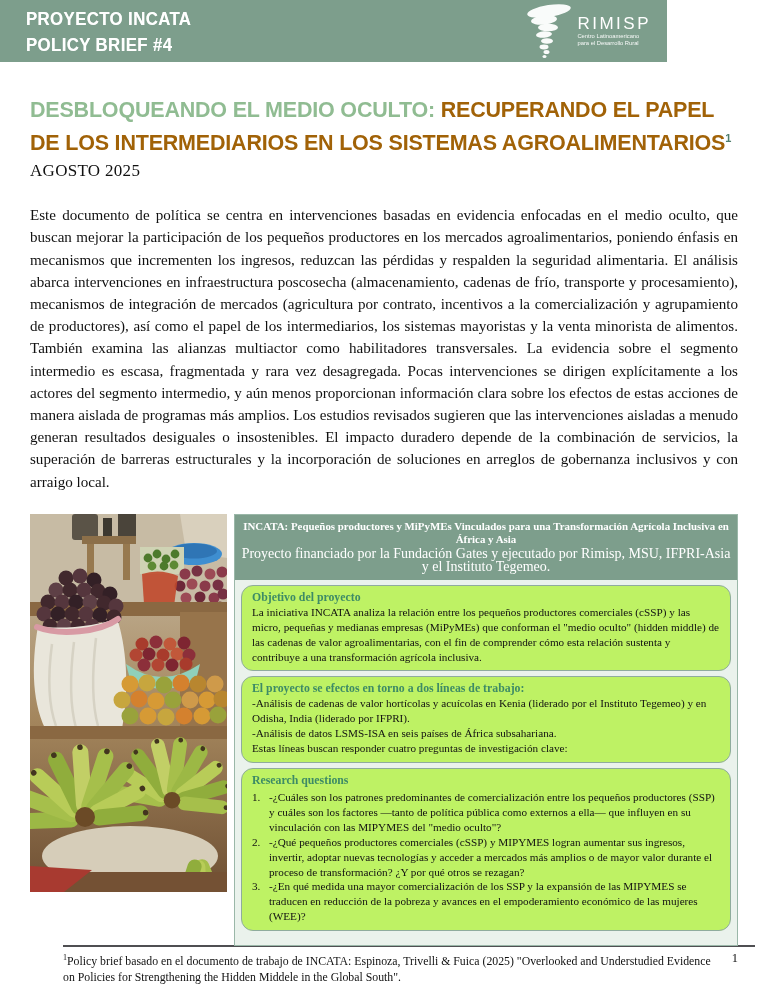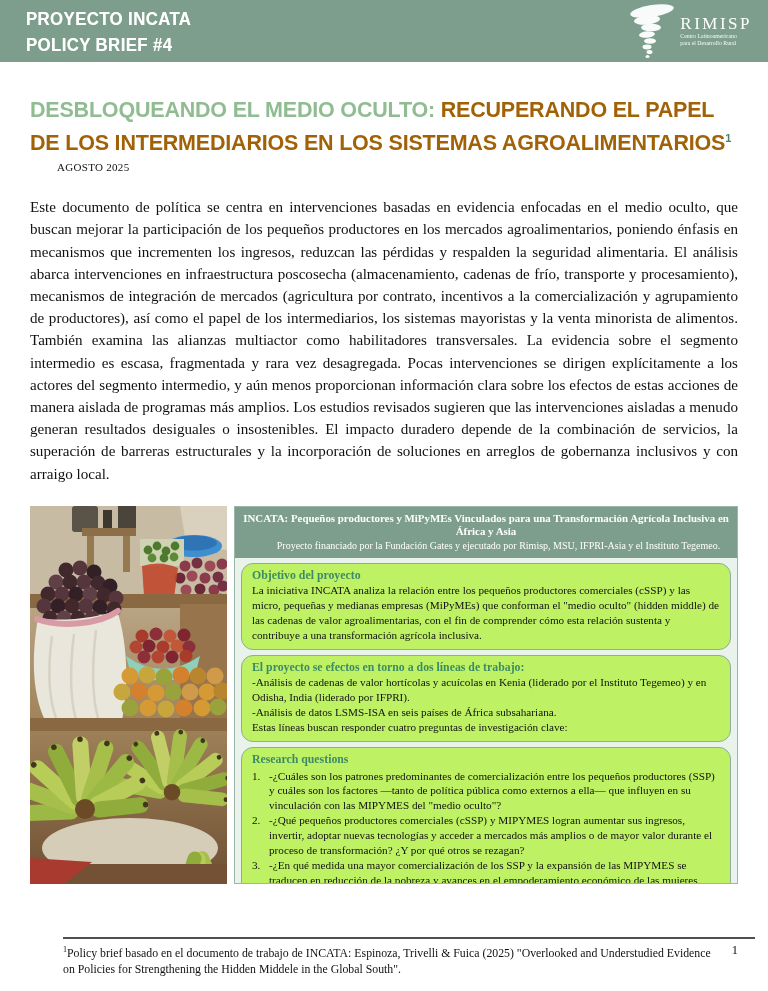--- a/index.html
+++ b/index.html
@@ -3,65 +3,65 @@
 <meta charset="utf-8">
 <style>
   * { margin:0; padding:0; box-sizing:border-box; }
   html,body { background:#ffffff; }
   body {
     width:768px; height:991px; position:relative; overflow:hidden;
     font-family:"Liberation Serif", serif; color:#111;
   }
   
   .banner {
-    position:absolute; top:0; left:0; width:768px; height:62px;
+    position:absolute; top:0; left:0; width:667px; height:62px;
     background:#7d9e8c;
   }
   .banner-titles {
     position:absolute; left:26px; top:6px;
     font-family:"Liberation Sans", sans-serif; font-weight:900;
     color:#fff; font-size:17.5px; line-height:26px; letter-spacing:.4px;
     transform:scaleX(.96); transform-origin:left center;
     text-shadow:0 0 .5px rgba(255,255,255,.6);
   }
   .logo { position:absolute; right:16px; top:3px; display:flex; align-items:center; }
   .logo svg { display:block; }
-  .logo-text { margin-left:2px; color:#fff; font-family:Liberation Serif, serif; }
+  .logo-text { margin-left:2px; color:#fff; font-family:Liberation Sans, sans-serif; }
   .logo-name { font-size:17px; font-weight:400; letter-spacing:2.5px; line-height:18px; }
   .logo-tagline { font-size:5.8px; line-height:7px; opacity:.95; }
   
   .content { position:absolute; left:30px; right:30px; top:62px; }
   .title {
     margin-top:34px;
     font-family:"Liberation Sans", sans-serif; font-weight:900;
     font-size:21.5px; line-height:28px; letter-spacing:-.2px;
   }
   .title .t1 { color:#90bc92; }
   .title .t2 { color:#a16207; }
   .title sup { font-size:11px; color:#4e7e6d; }
-  .date { margin-top:4px; font-size:11px; letter-spacing:.3px;margin-left:27px; }
+  .date { margin-top:4px; font-size:17px; letter-spacing:.3px; }
   .intro {
     margin-top:23px; font-size:15.1px; line-height:22.2px;
     text-align:justify;
   }
   
   .media-row { margin-top:21px; display:flex; gap:7px; height:378px; }
   .photo { width:197px; height:378px; flex:0 0 197px; overflow:hidden; }
   .photo svg { display:block; }
   .panel {
-    flex:1; height:378px; overflow:hidden;
+    flex:1; height:432px; overflow:hidden;
     background:#eaf2ec; border:1px solid #9ab7a8;
     display:flex; flex-direction:column;
   }
   .panel-header {
     background:#7d9e8c; color:#fff; text-align:center;
     padding:5px 6px 6px 6px;
   }
   .panel-header .ph-title { font-weight:bold; font-size:10.9px; line-height:13.5px; }
-  .panel-header .ph-sub { font-size:10px; line-height:13.5px;margin-left:25px; }
+  .panel-header .ph-sub { font-size:14px; line-height:13.5px; }
   .box {
     background:#bef264; border:1.5px solid #8fac9d; border-radius:12px;
     margin:5px 6px 0 6px; padding:4px 10px 6px 10px;
     font-size:11.2px; line-height:14.9px;
   }
   .box h3 { color:#3d8b66; font-size:11.8px; line-height:15px; font-weight:bold; }
   .box.research { margin-bottom:6px; }
   .q-list { list-style:none; margin-top:2px; }
   .q-list li { display:flex; }
   .q-list .q-num { flex:0 0 17px; }

